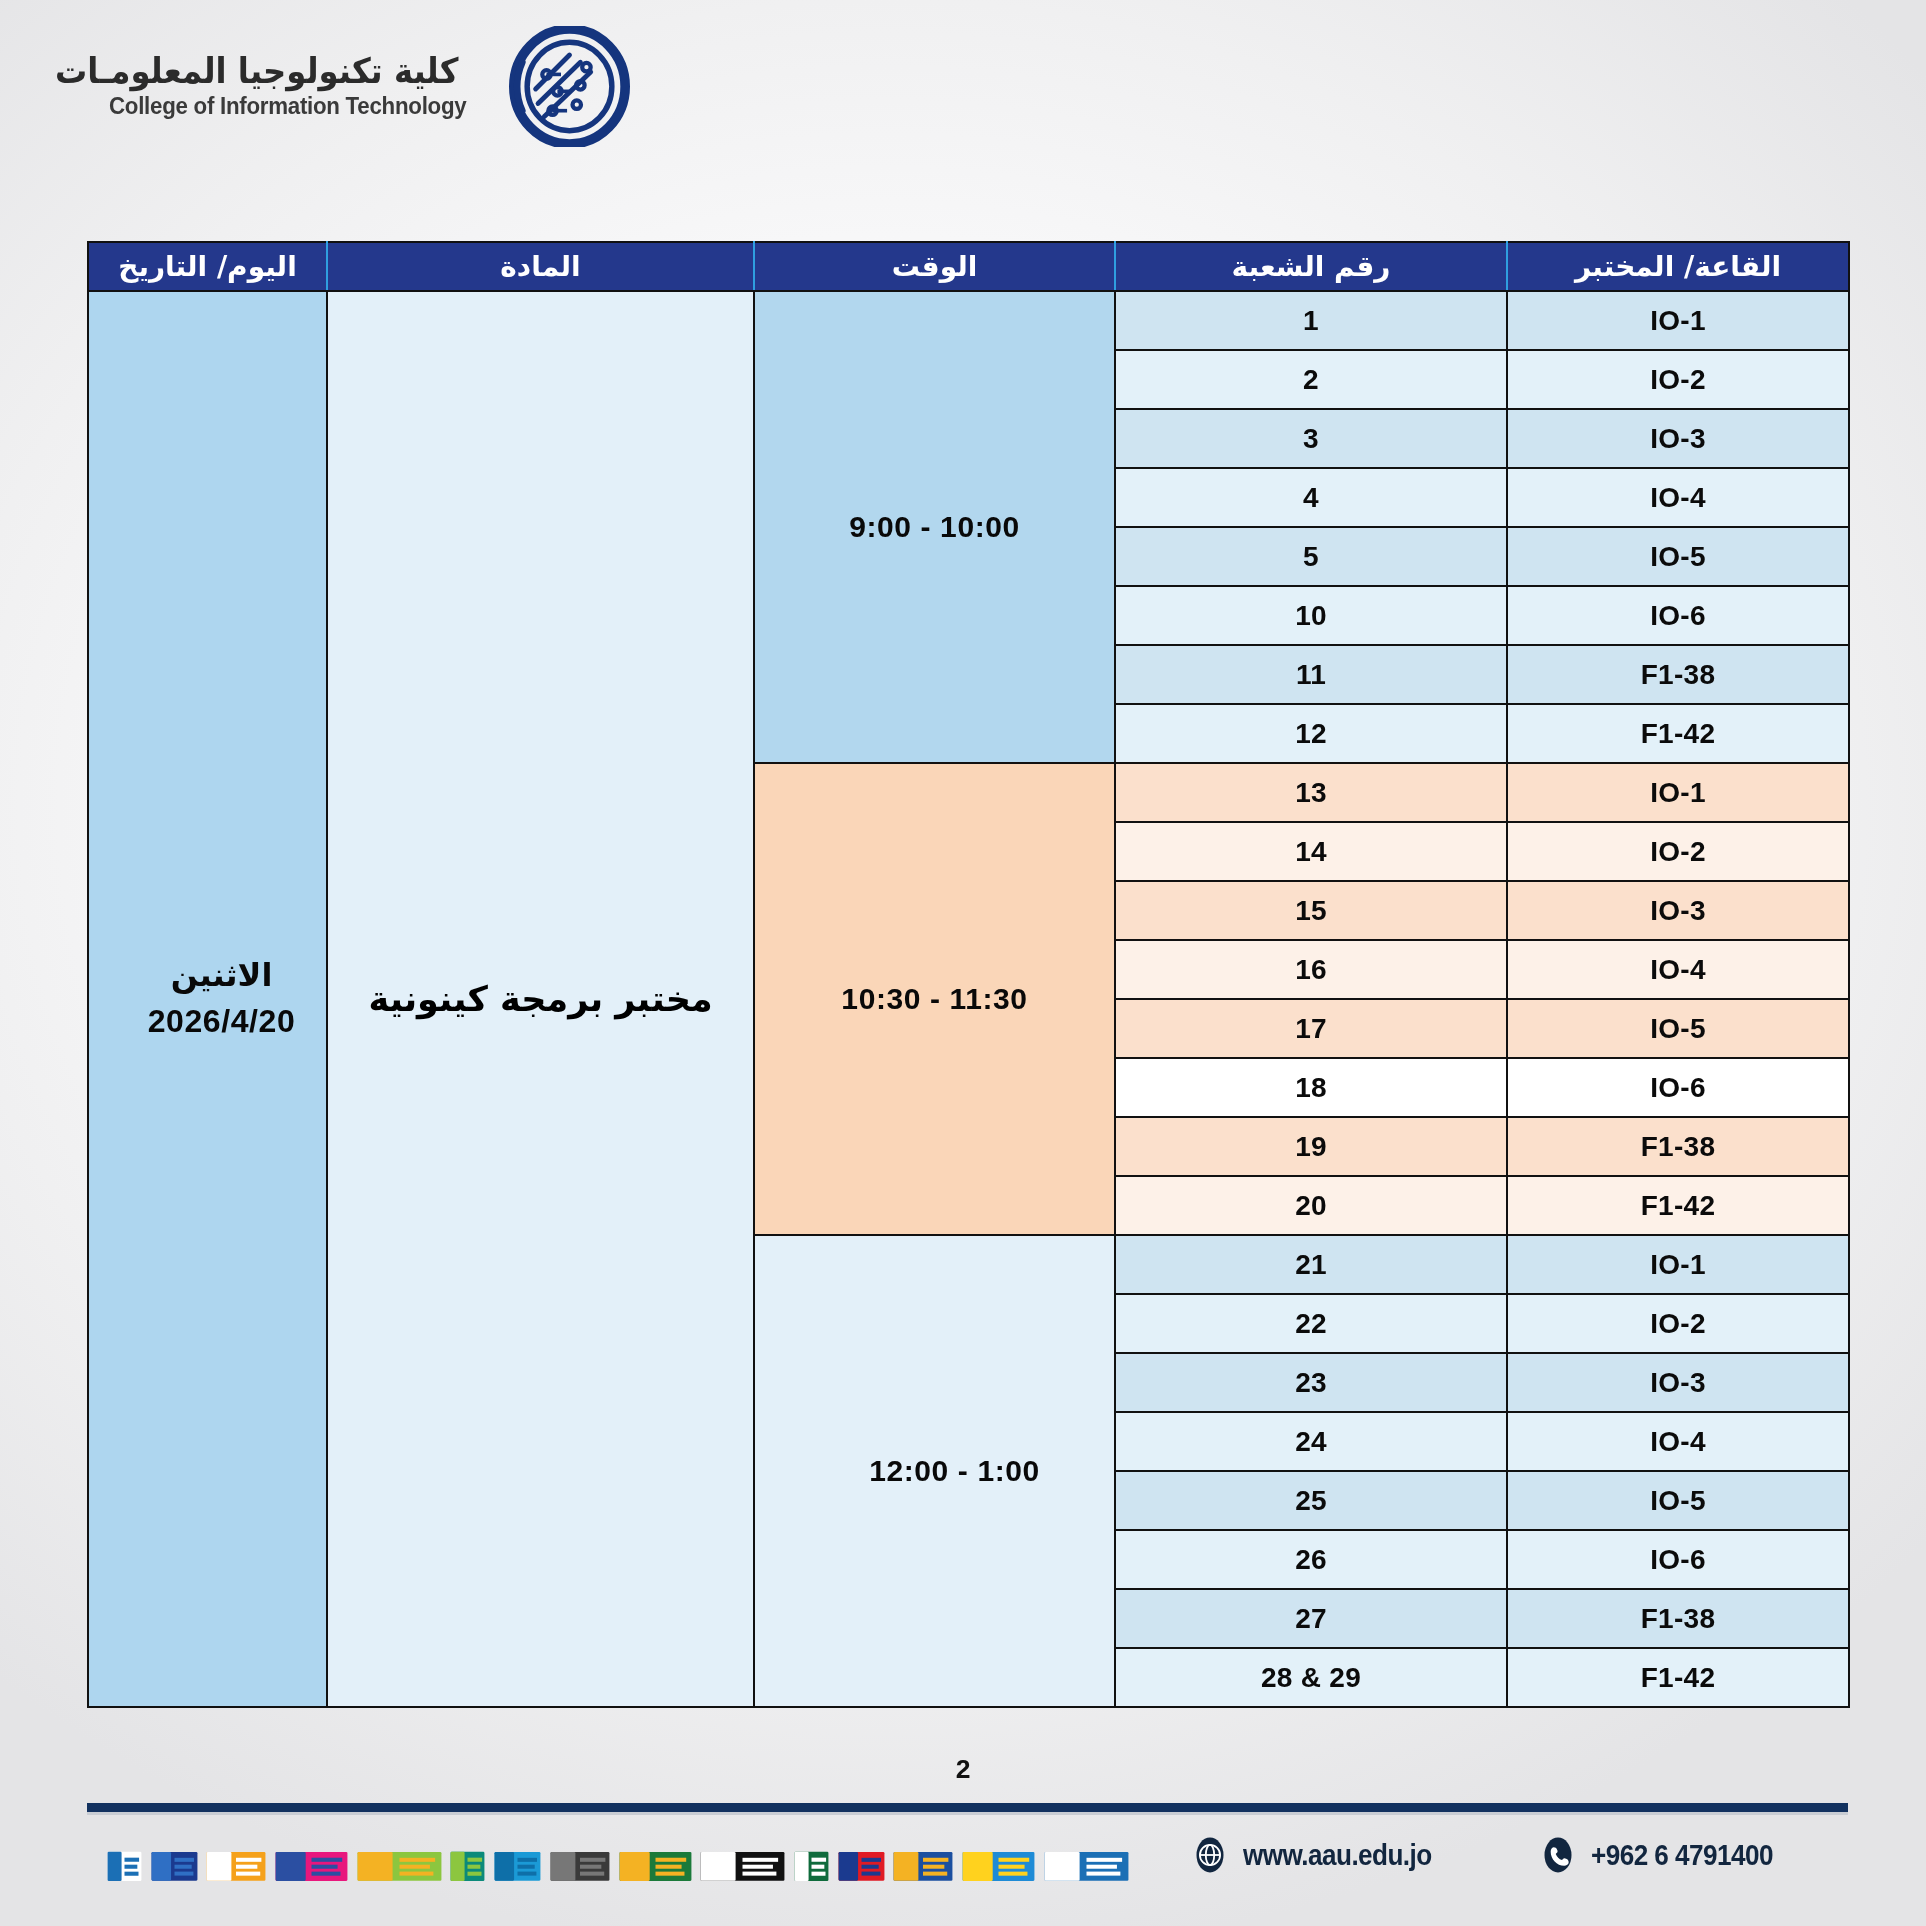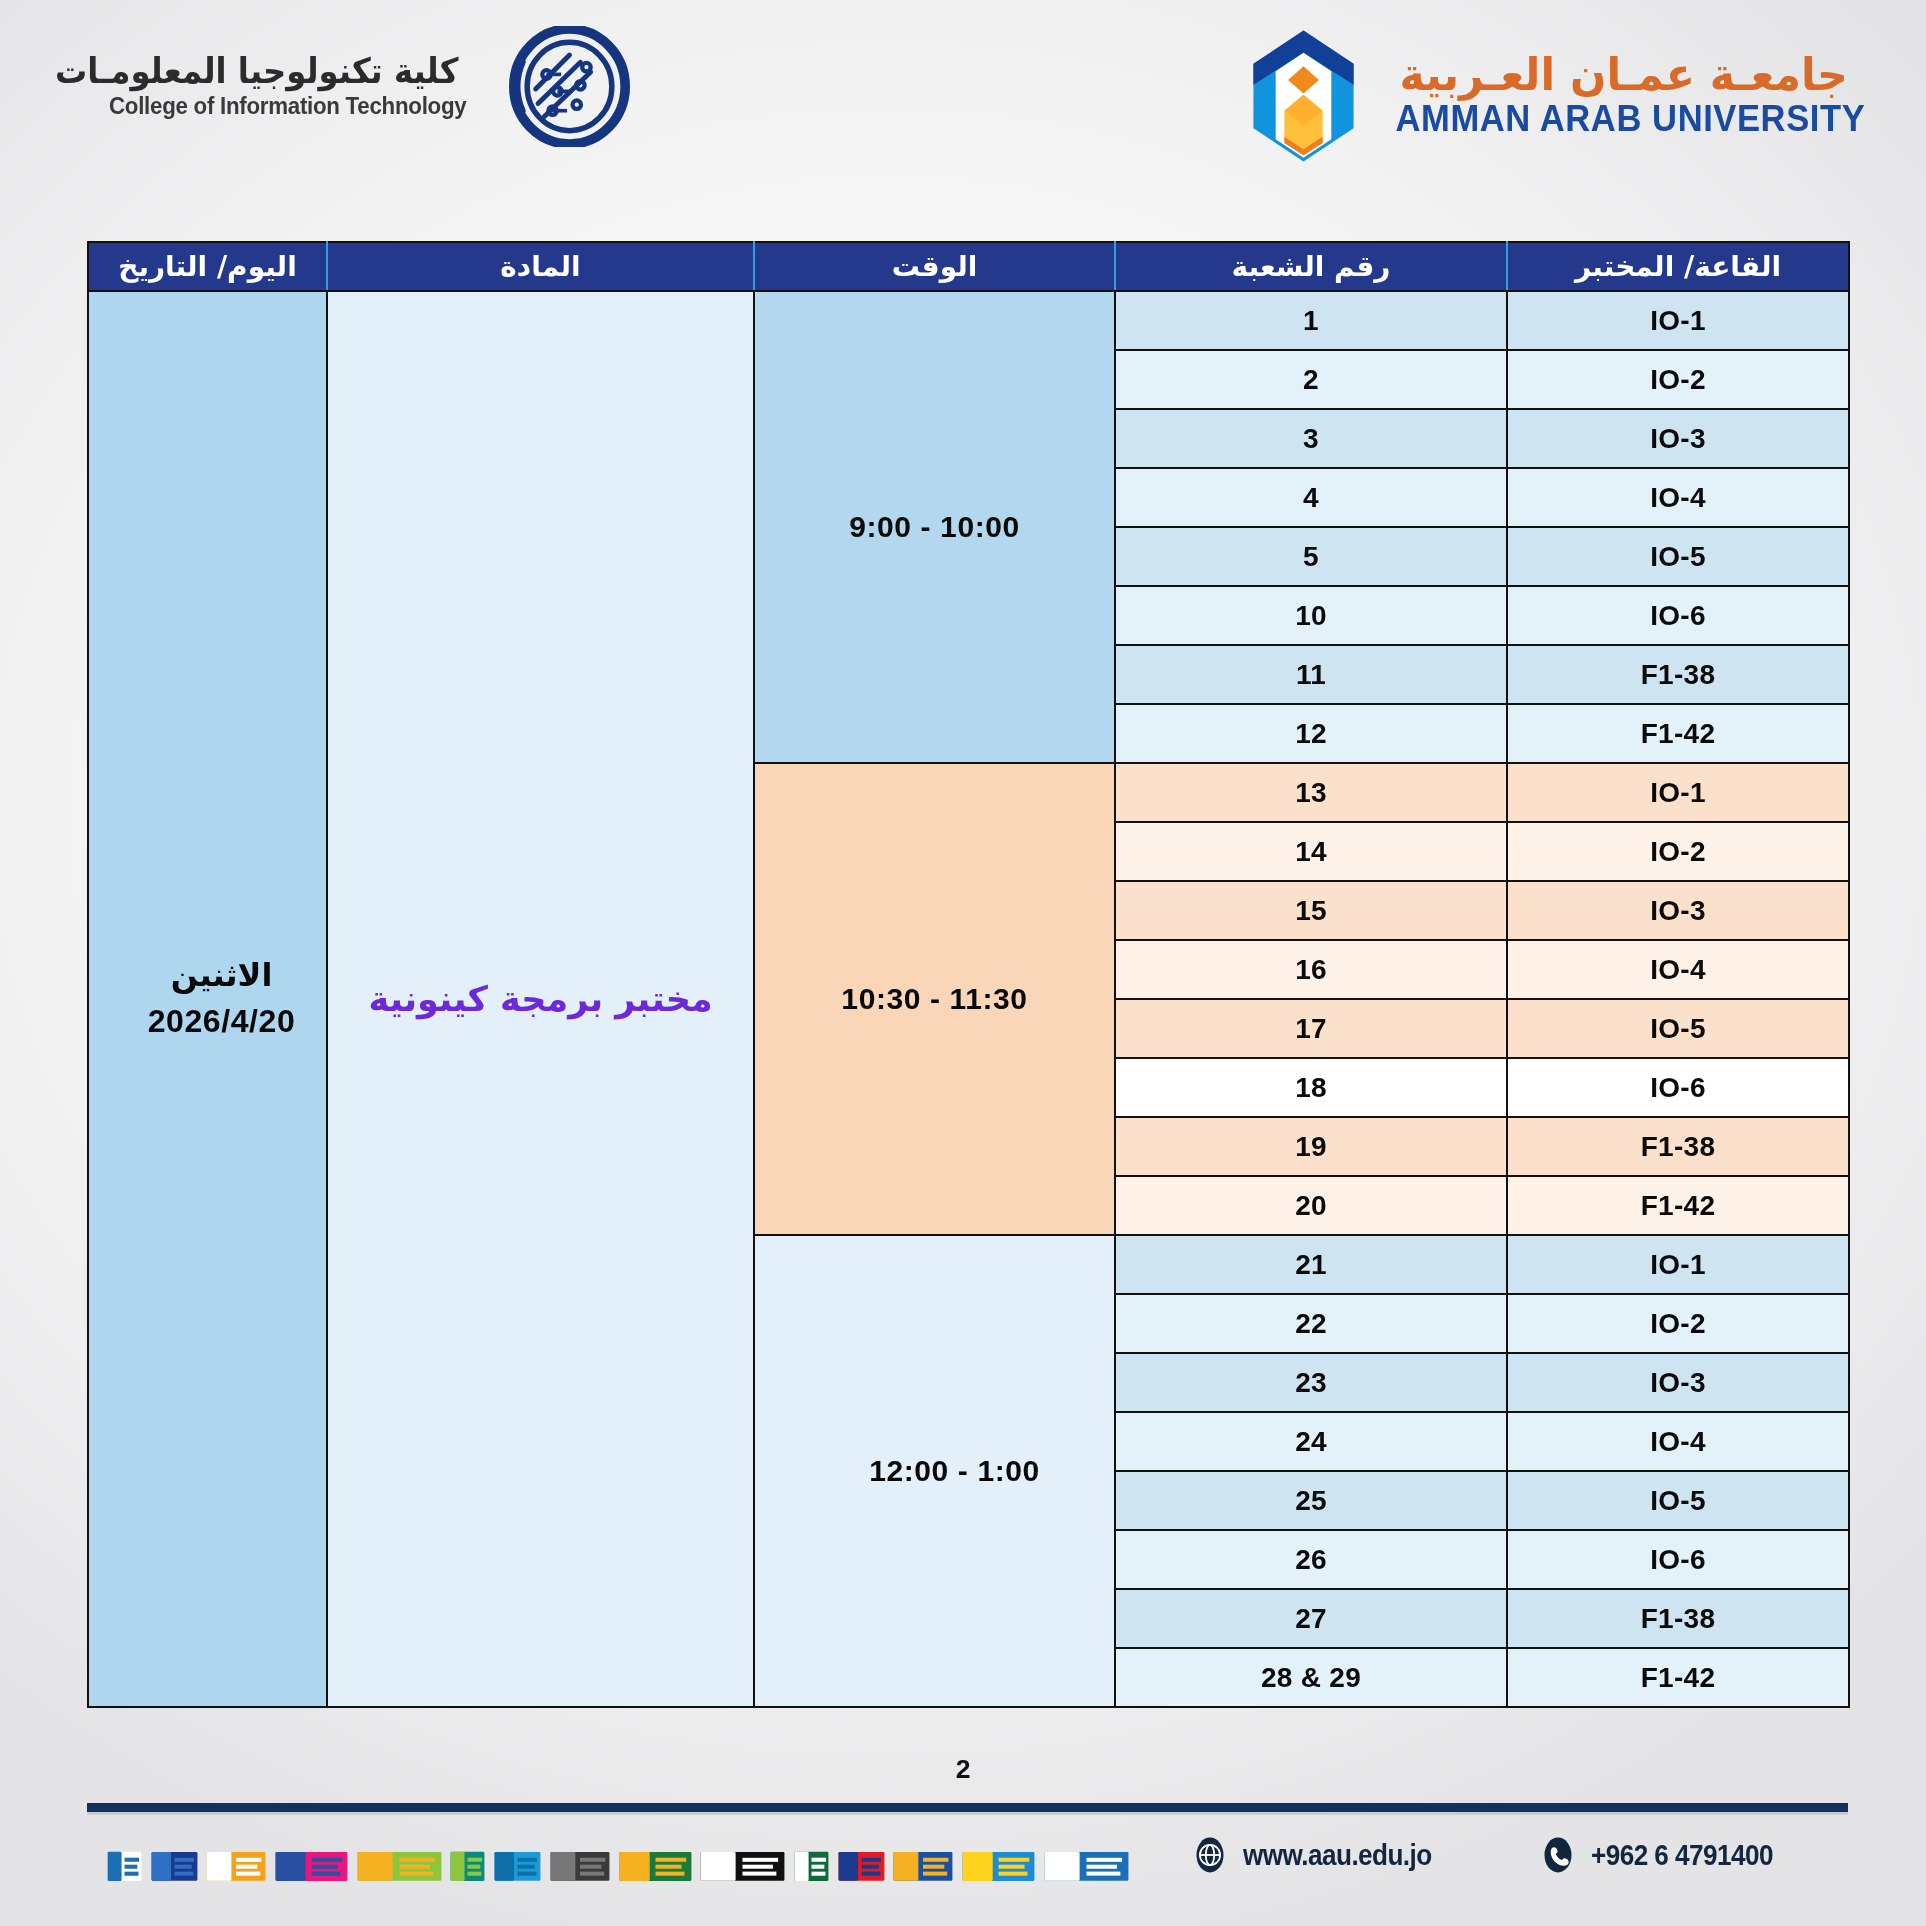--- a/index.html
+++ b/index.html
@@ -41,21 +41,21 @@
     font-size:28px;font-weight:700;font-family:"DejaVu Sans",sans-serif;
     border-left:2.9px solid #2f9fe0;border-right:2.9px solid #2f9fe0;
     border-top:2.9px solid #111;border-bottom:2.9px solid #111;
   }
   .sched thead th:first-child{border-right:none;}
   .sched thead th:last-child{border-left:none;}
 
   td.cellv{font-size:28px;font-weight:800;color:#0b0b0b;height:57px;
            font-family:"Liberation Sans",sans-serif;letter-spacing:0.3px;}
   td.time{font-size:30px;font-weight:800;color:#090909;font-family:"Liberation Sans",sans-serif;letter-spacing:0.6px;}
-  td.subject{font-size:35px;font-weight:800;color:#6d28d9;direction:rtl;line-height:1.28;
+  td.subject{font-size:35px;font-weight:800;color:#000000;direction:rtl;line-height:1.28;
              font-family:"DejaVu Sans",sans-serif;}
   td.date{font-size:32px;font-weight:800;color:#090909;direction:rtl;line-height:1.3;
           font-family:"DejaVu Sans",sans-serif;}
   .datewrap{display:flex;flex-direction:column;align-items:center;gap:4.6px;}
   .datewrap .dnum{direction:ltr;font-family:"Liberation Sans",sans-serif;letter-spacing:0.6px;}
 
   
   .pagenum{position:absolute;left:0;right:0;top:1754px;text-align:center;
            font-size:26.5px;font-weight:700;color:#111;font-family:"Liberation Sans",sans-serif;}
   .rule{position:absolute;left:87px;width:1761px;top:1803px;height:9.2px;background:#12315f;}
@@ -101,36 +101,20 @@
             <path d="M72 140 L96 140"></path>
         </g>
         <path d="M22 60 A92 95 0 0 0 22 140" fill="none" stroke="#15357e" stroke-width="11" stroke-linecap="round"></path>
       </svg>
       <div class="cit-text">
         <div class="cit-ar">كلية تكنولوجيا المعلومـات</div>
         <div class="cit-en">College of Information Technology</div>
       </div>
     </div>
 
-    <div class="aau-logo">
-      <svg class="aau-mark" viewBox="0 0 170 220">
-        <path d="M85 4 L166 58 L166 162 L85 216 L4 162 L4 58 Z" fill="#1293dd"></path>
-        <path d="M85 4 L166 58 L166 92 L85 40 L4 92 L4 58 Z" fill="#123f97"></path>
-        <path d="M85 40 L130 70 L130 180 L85 210 L40 180 L40 70 Z" fill="#ffffff"></path>
-        <path d="M85 55 L115 78 L115 125 L85 148 L55 125 L55 78 Z" fill="#ffffff"></path>
-        <path d="M85 62 L110 84 L85 106 L60 84 Z" fill="#f08a1c"></path>
-        <path d="M85 108 L116 134 L116 186 L85 206 L54 186 L54 134 Z" fill="#ffc13c"></path>
-        <path d="M85 108 L116 134 L85 158 L54 134 Z" fill="#ffb02e"></path>
-        <path d="M54 176 L85 196 L116 176 L116 186 L85 206 L54 186 Z" fill="#ef7d22"></path>
-      </svg>
-      <div class="aau-text">
-        <div class="aau-ar">جامعـة عمـان العـربية</div>
-        <div class="aau-en">AMMAN ARAB UNIVERSITY</div>
-      </div>
-    </div>
   </div>
 
   <table class="sched">
     <colgroup>
       <col style="width:342px">
         <col style="width:392px">
         <col style="width:361px">
       <col style="width:427px">
         <col style="width:239px">
     </colgroup>

